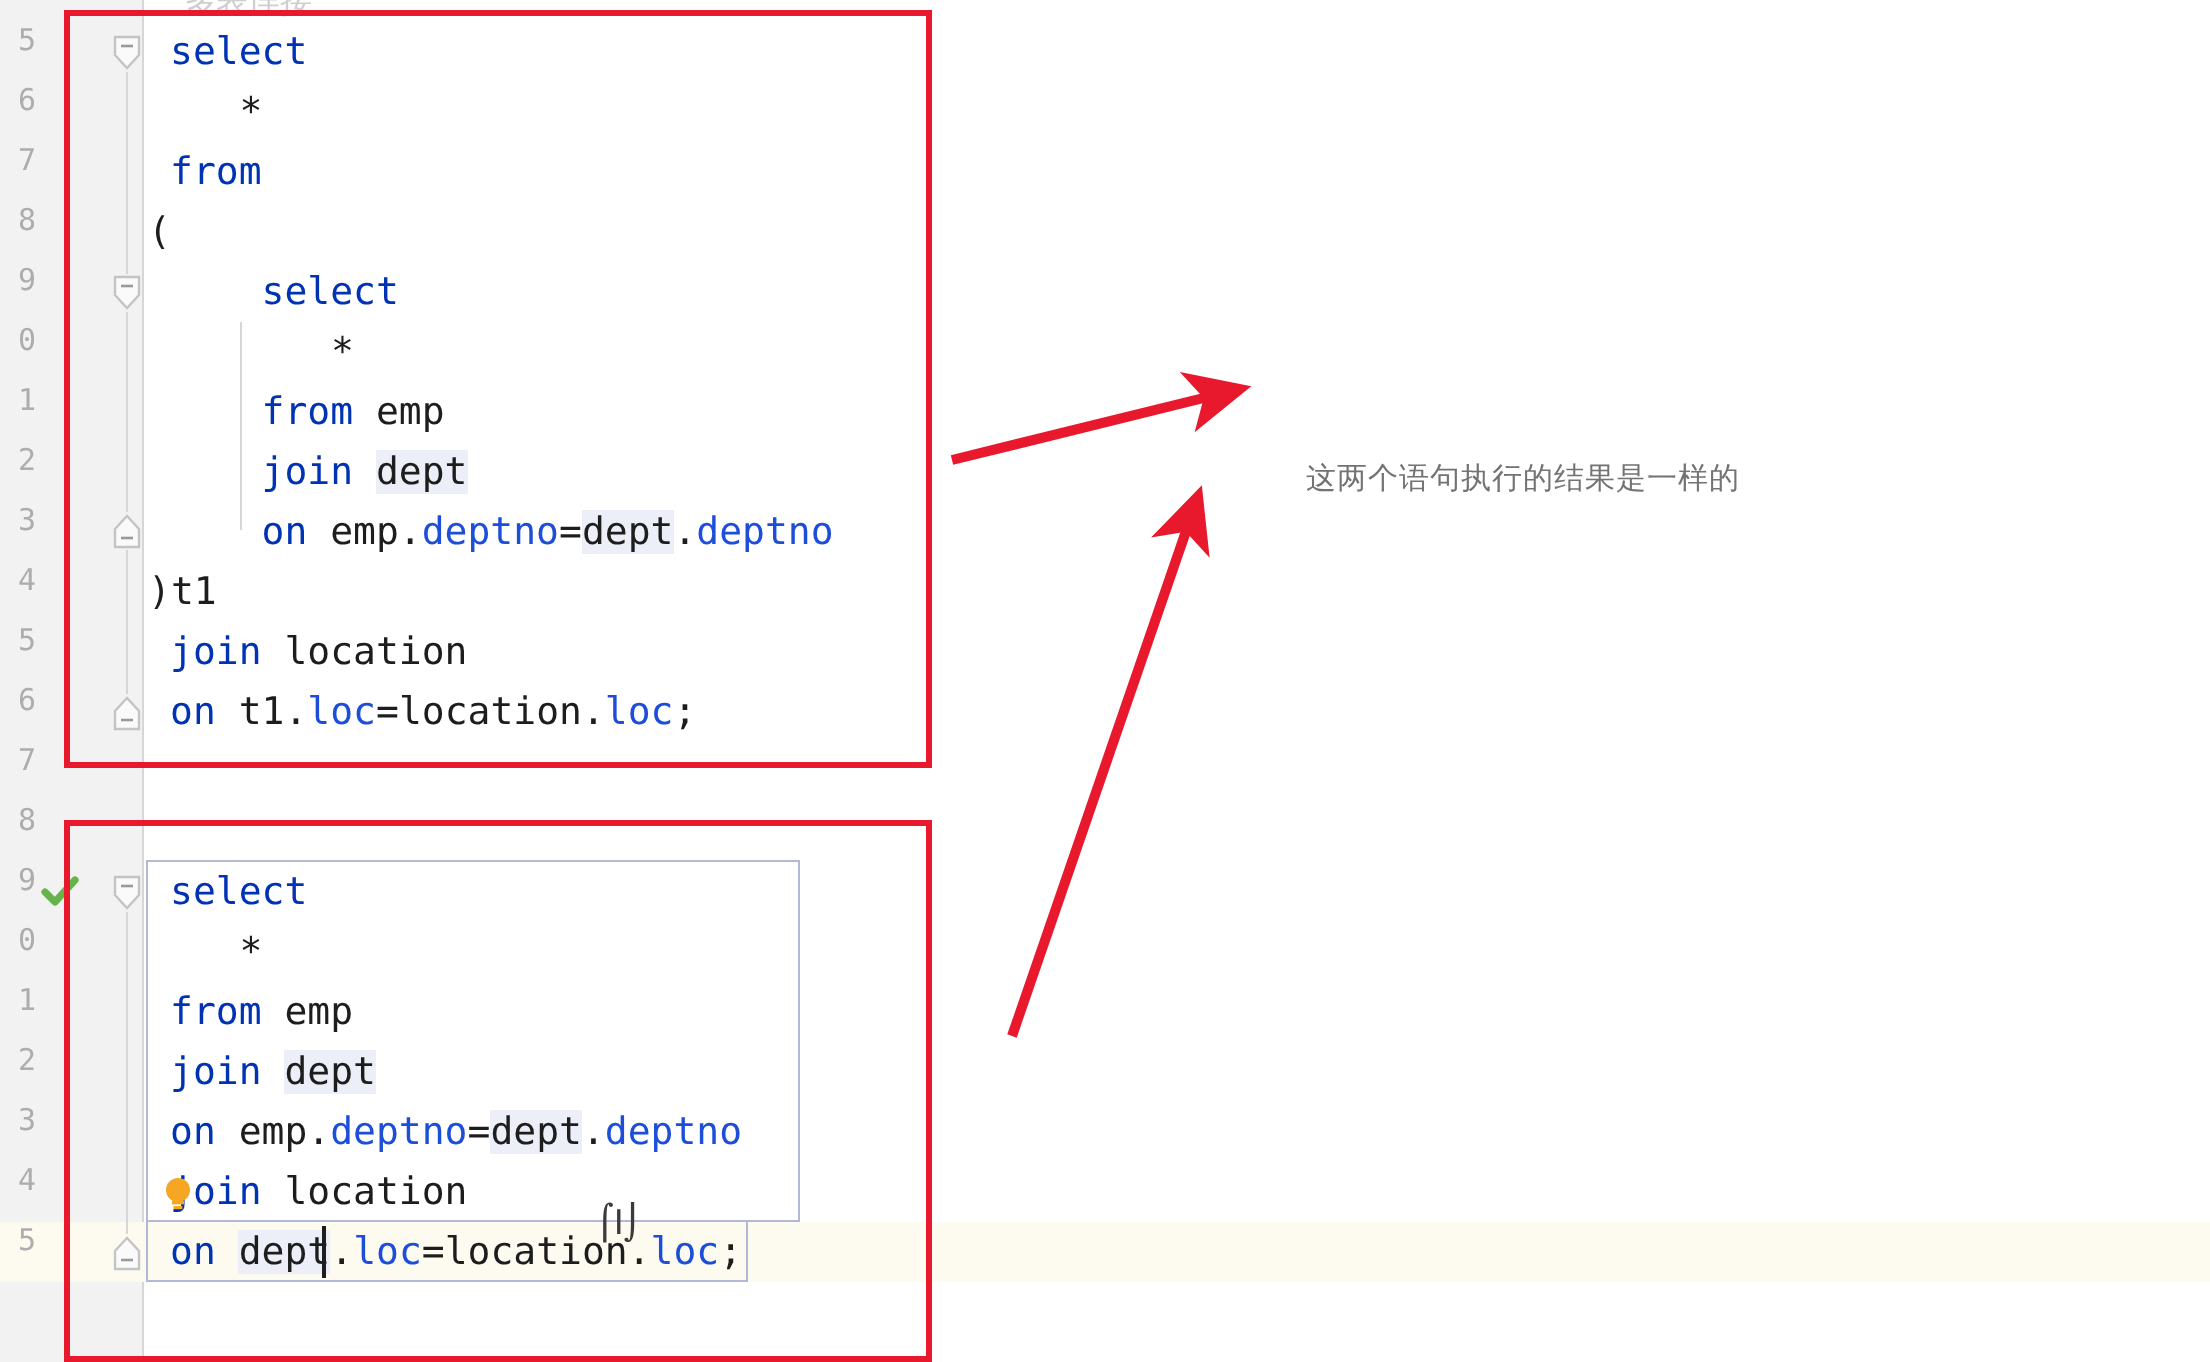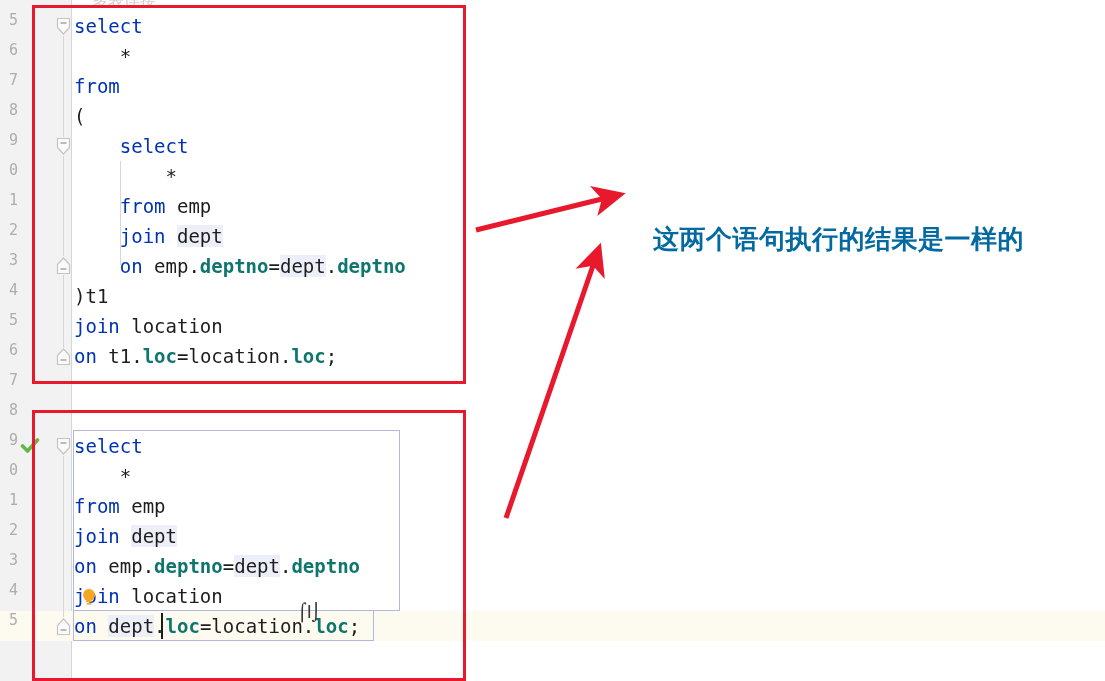--- a/index.html
+++ b/index.html
@@ -79,22 +79,22 @@
     position: absolute;
     left: 74px;
     height: 30px;
     line-height: 30px;
     white-space: pre;
     font-family: "DejaVu Sans Mono", "Liberation Mono", monospace;
     font-size: 19px;
     color: #20242b;
     letter-spacing: 0px;
   }
-  .kw   { color: #0033b3; }
-  .col  { color: #0f766e; font-weight: bold; }
+  .kw   { color: #0033b3; margin-left: 11px; }
+  .col  { color: #1d4ed8; }
   .tbl  { color: #1d1d1d; background: #eceef8; }
   .plain{ color: #1d1d1d; }
   .op   { color: #1d1d1d; }
 
   
   .fold {
     position: absolute;
     left: 56px;
     width: 15px;
     height: 19px;
@@ -161,24 +161,24 @@
     pointer-events: none;
   }
   .red-box {
     position: absolute;
     border: 3px solid #e8192c;
     box-sizing: border-box;
   }
   .note {
     position: absolute;
     font-family: "DejaVu Sans", "Liberation Sans", sans-serif;
-    font-weight: bold;
-    font-size: 26px;
+    font-weight: normal;
+    font-size: 15px;
     line-height: 34px;
-    color: #0369a1;
+    color: #737373;
     white-space: pre;
     letter-spacing: 0.5px;
   }
 </style>
 </head>
 <body>
 
 <div id="editor">
 
   <div class="gutter"></div>

